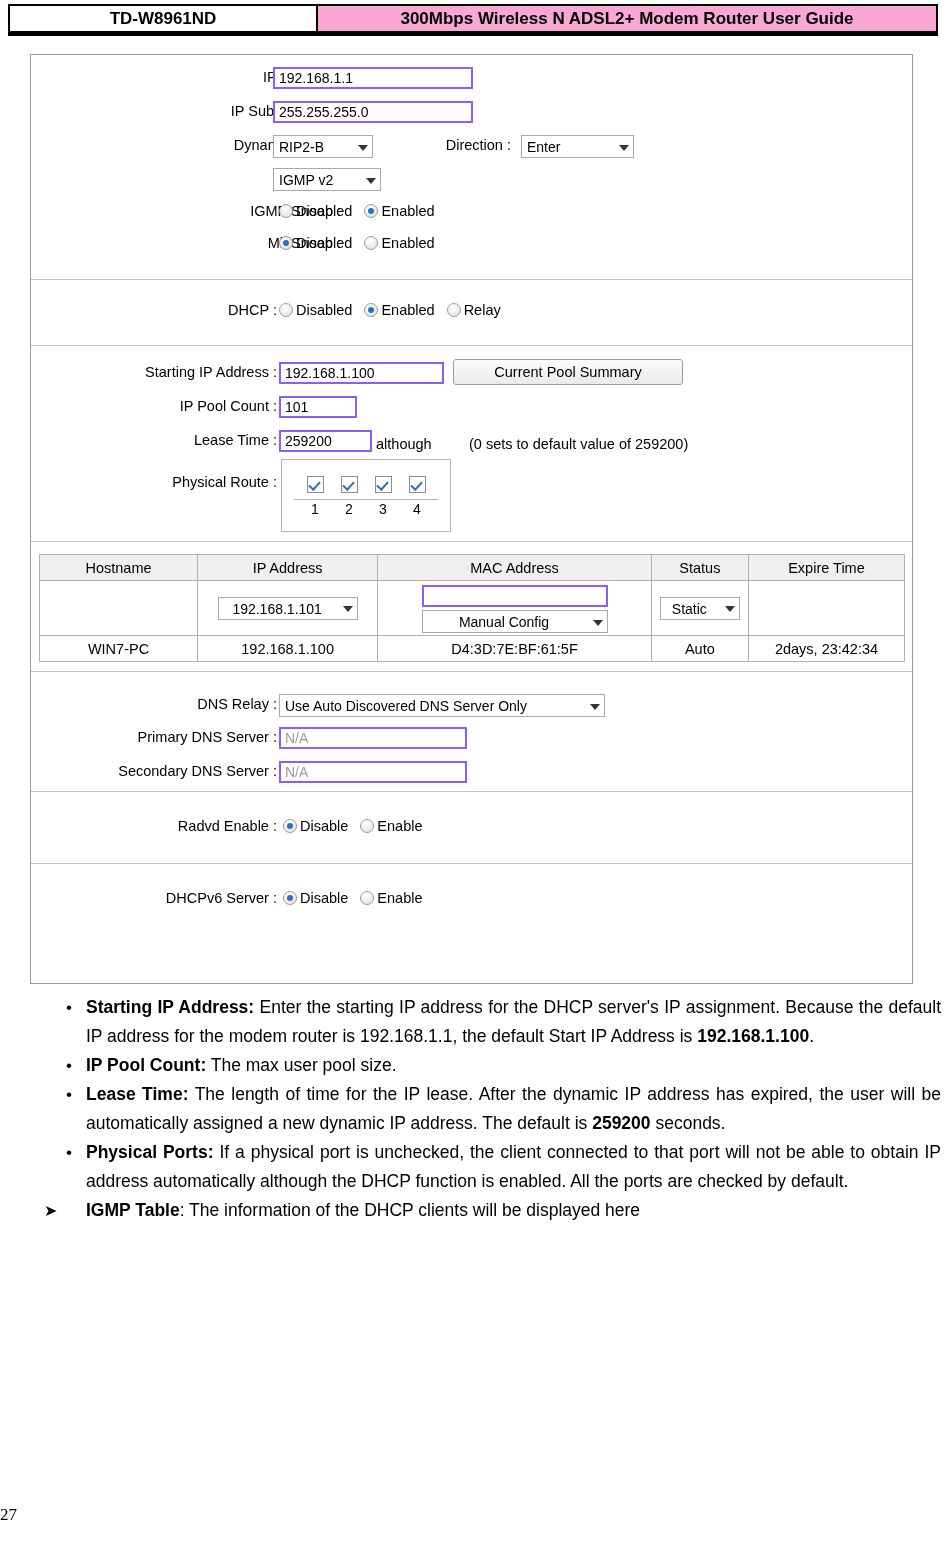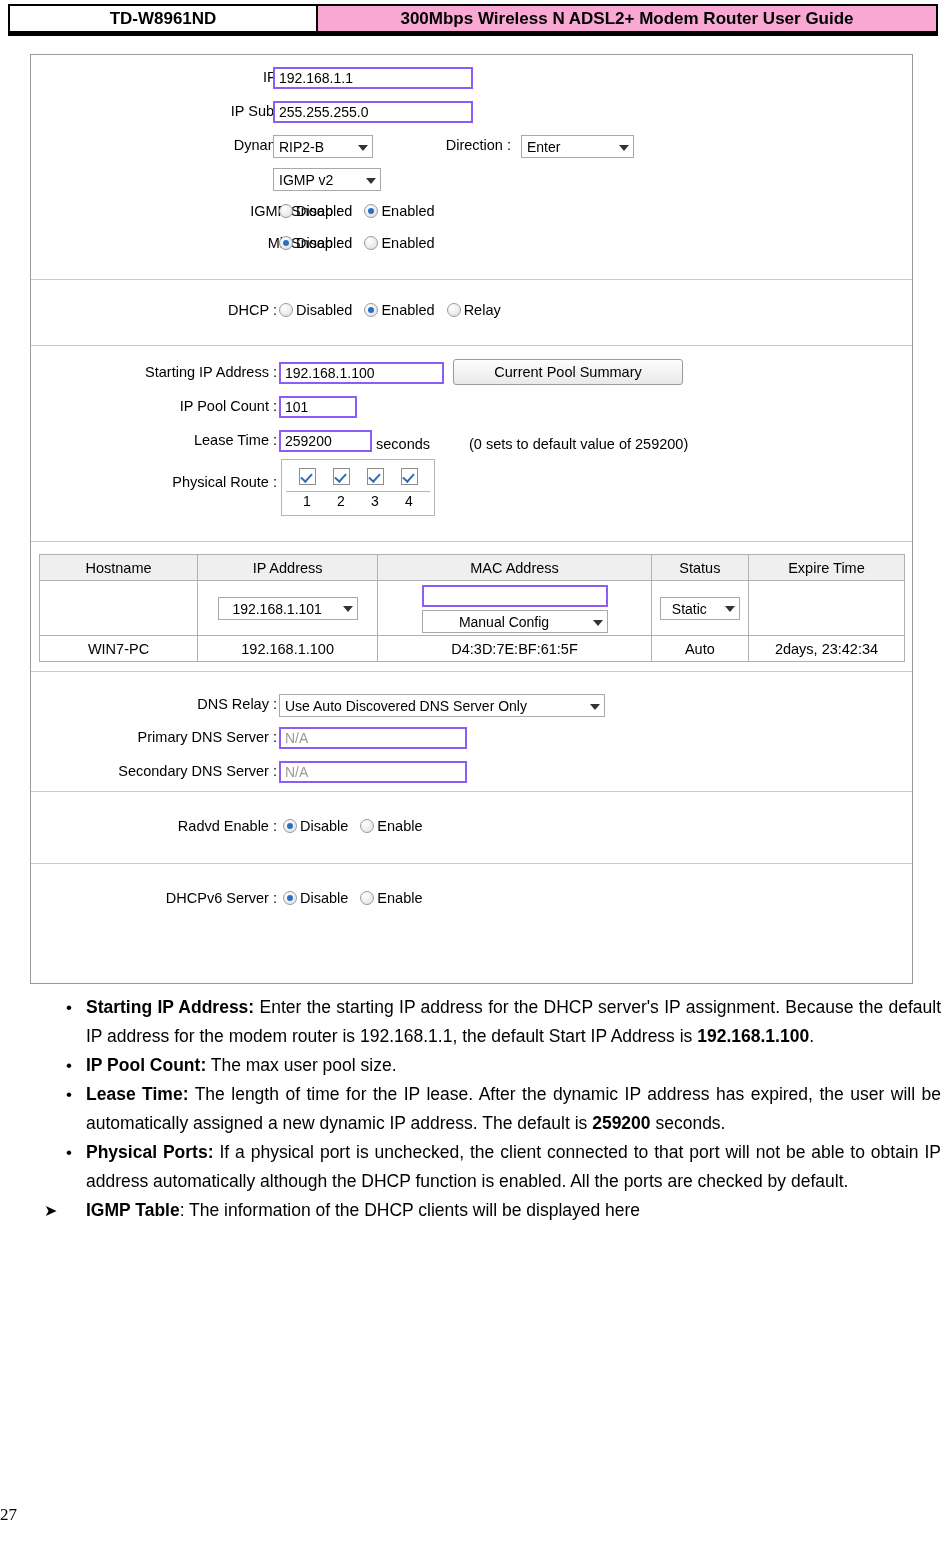--- a/index.html
+++ b/index.html
@@ -176,21 +176,21 @@
     padding: 0 12px;
     box-sizing: border-box;
     color: #000;
   }
 
   
   .ports {
     position: absolute;
     border: 1px solid #b5b5b5;
     background: #fff;
-    padding: 4px;
+    padding: 12px;
   }
   .ports .pcell {
     width: 34px;
     display: inline-block;
     text-align: center;
     box-sizing: border-box;
   }
   .ports .prow1 { padding: 4px 4px 3px 4px; white-space: nowrap; }
   .ports .prow2 { border-top: 1px solid #b5b5b5; padding: 1px 4px 2px 4px; white-space: nowrap; font-size: 14px; }
   .ports .pcell + .pcell { border-left: 0; }
@@ -313,21 +313,21 @@
   <div class="sect" style="height:196px;">
     <div class="lbl" style="left:20px; top:18px; width:226px;">Starting IP Address :</div>
     <input class="tbox" style="position: absolute; left: 248px; top: 16px; width: 165px;" value="192.168.1.100">
     <div class="btn" style="position:absolute; left:422px; top:13px; width:230px; text-align:center;">Current Pool Summary</div>
 
     <div class="lbl" style="left:20px; top:52px; width:226px;">IP Pool Count :</div>
     <input class="tbox" style="position: absolute; left: 248px; top: 50px; width: 78px;" value="101">
 
     <div class="lbl" style="left:20px; top:86px; width:226px;">Lease Time :</div>
     <input class="tbox" style="position: absolute; left: 248px; top: 84px; width: 93px;" value="259200">
-    <div class="row" style="left:345px; top:90px;">seconds</div>
+    <div class="row" style="left:345px; top:90px;">although</div>
     <div class="row" style="left:438px; top:90px;">(0 sets to default value of 259200)</div>
 
     <div class="lbl" style="left:20px; top:128px; width:226px;">Physical Route :</div>
     <div class="ports" style="left:250px; top:113px;">
       <div class="prow1">
         <span class="pcell"><span class="cbx on"></span></span><span class="pcell"><span class="cbx on"></span></span><span class="pcell"><span class="cbx on"></span></span><span class="pcell"><span class="cbx on"></span></span>
       </div>
       <div class="prow2">
         <span class="pcell pnum">1</span><span class="pcell pnum">2</span><span class="pcell pnum">3</span><span class="pcell pnum">4</span>
       </div>

